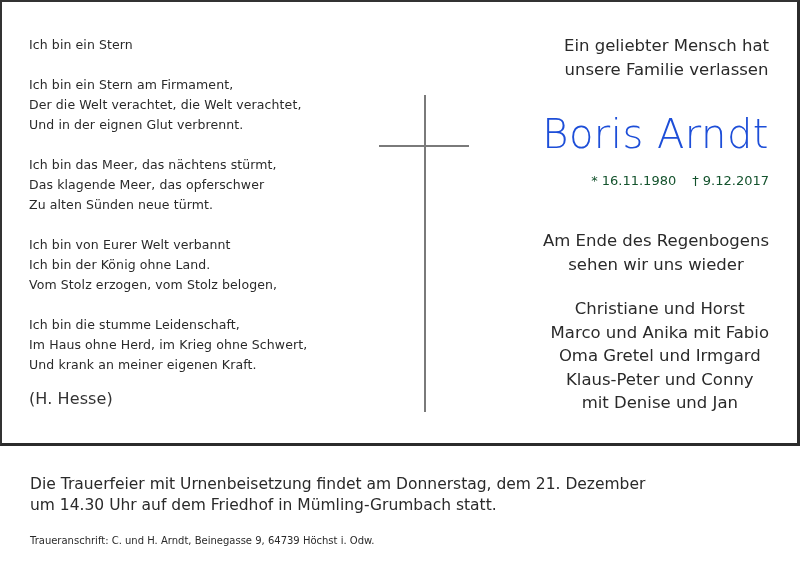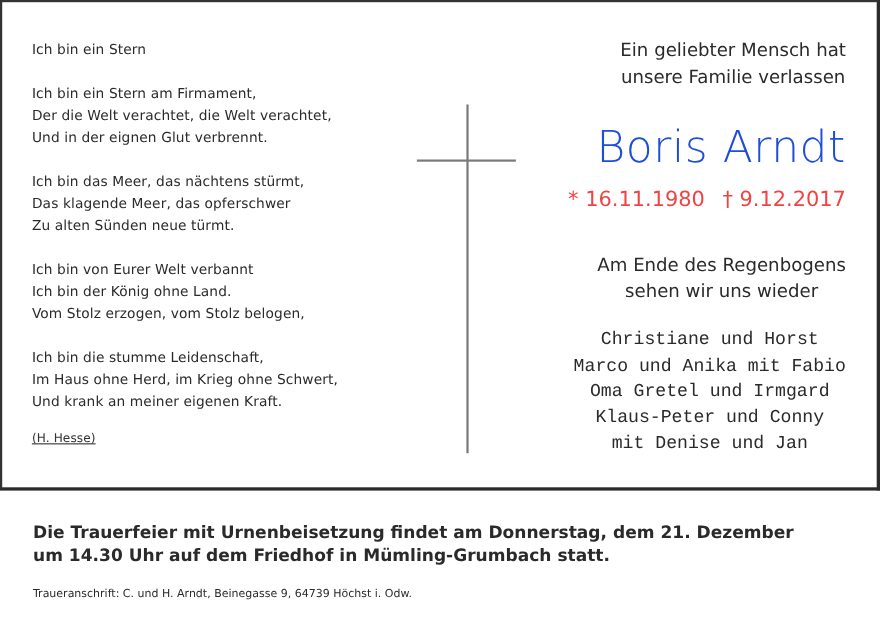--- a/index.html
+++ b/index.html
@@ -29,25 +29,24 @@
       position: absolute;
       left: 27px; top: 33px;
       font-size: 12.5px;
       line-height: 20px;
       letter-spacing: 0.1px;
       color: #2a2a2a;
     }
     .poem .line { display: block; white-space: nowrap; height: 20px; }
     .poem .stanza { margin-bottom: 20px; }
     .poem .author {
-      font-size: 11px;
+      font-size: 16px;
       display: block;
       margin-top: 11px;
       color: #333;
-      text-decoration: underline;
     }
 
     
     .cross-v {
       position: absolute;
       left: 422px; top: 93px;
       width: 2px; height: 317px;
       background: #7a7a7a;
     }
     .cross-h {
@@ -74,48 +73,46 @@
     .name {
       top: 108px;
       font-size: 40px;
       line-height: 48px;
       font-weight: 300;
       letter-spacing: 0.5px;
       color: #1d4ed8;
     }
     .dates {
       top: 166px;
-      font-size: 19px;
+      font-size: 13px;
       line-height: 26px;
-      color: #ef4444;
+      color: #14532d;
     }
     .dates .gap { display: inline-block; width: 16px; }
     .quote {
       top: 227px;
       font-size: 16.5px;
       line-height: 23.5px;
     }
     .quote span { display: block; }
     .family {
       top: 295px;
       font-size: 16.5px;
       line-height: 23.5px;
-      font-family: Liberation Mono, monospace;
     }
     .family span { display: block; }
 
     
     .notice {
       position: absolute;
       left: 28px; top: 472px;
       font-size: 15.5px;
       line-height: 21px;
       color: #2a2a2a;
       white-space: nowrap;
-      font-weight: bold;
     }
     .notice span { display: block; }
     .address {
       position: absolute;
       left: 28px; top: 528px;
       font-size: 10px;
       line-height: 21px;
       color: #2a2a2a;
       white-space: nowrap;
     }

